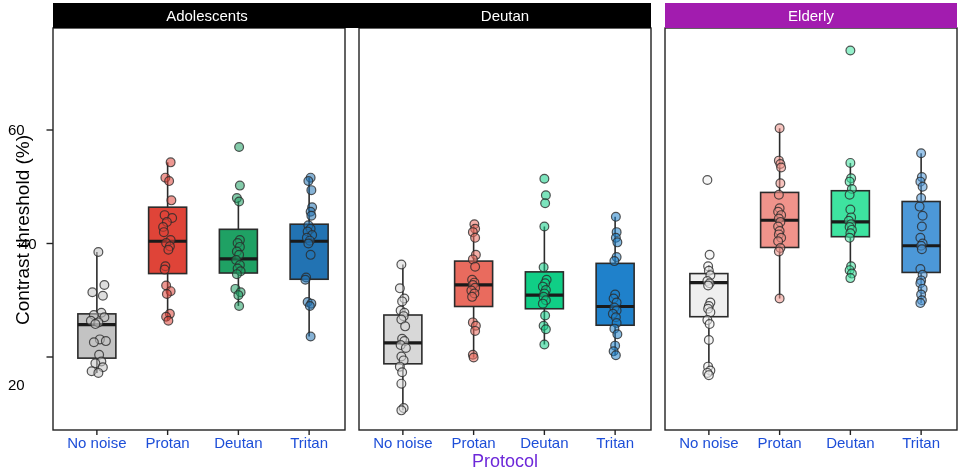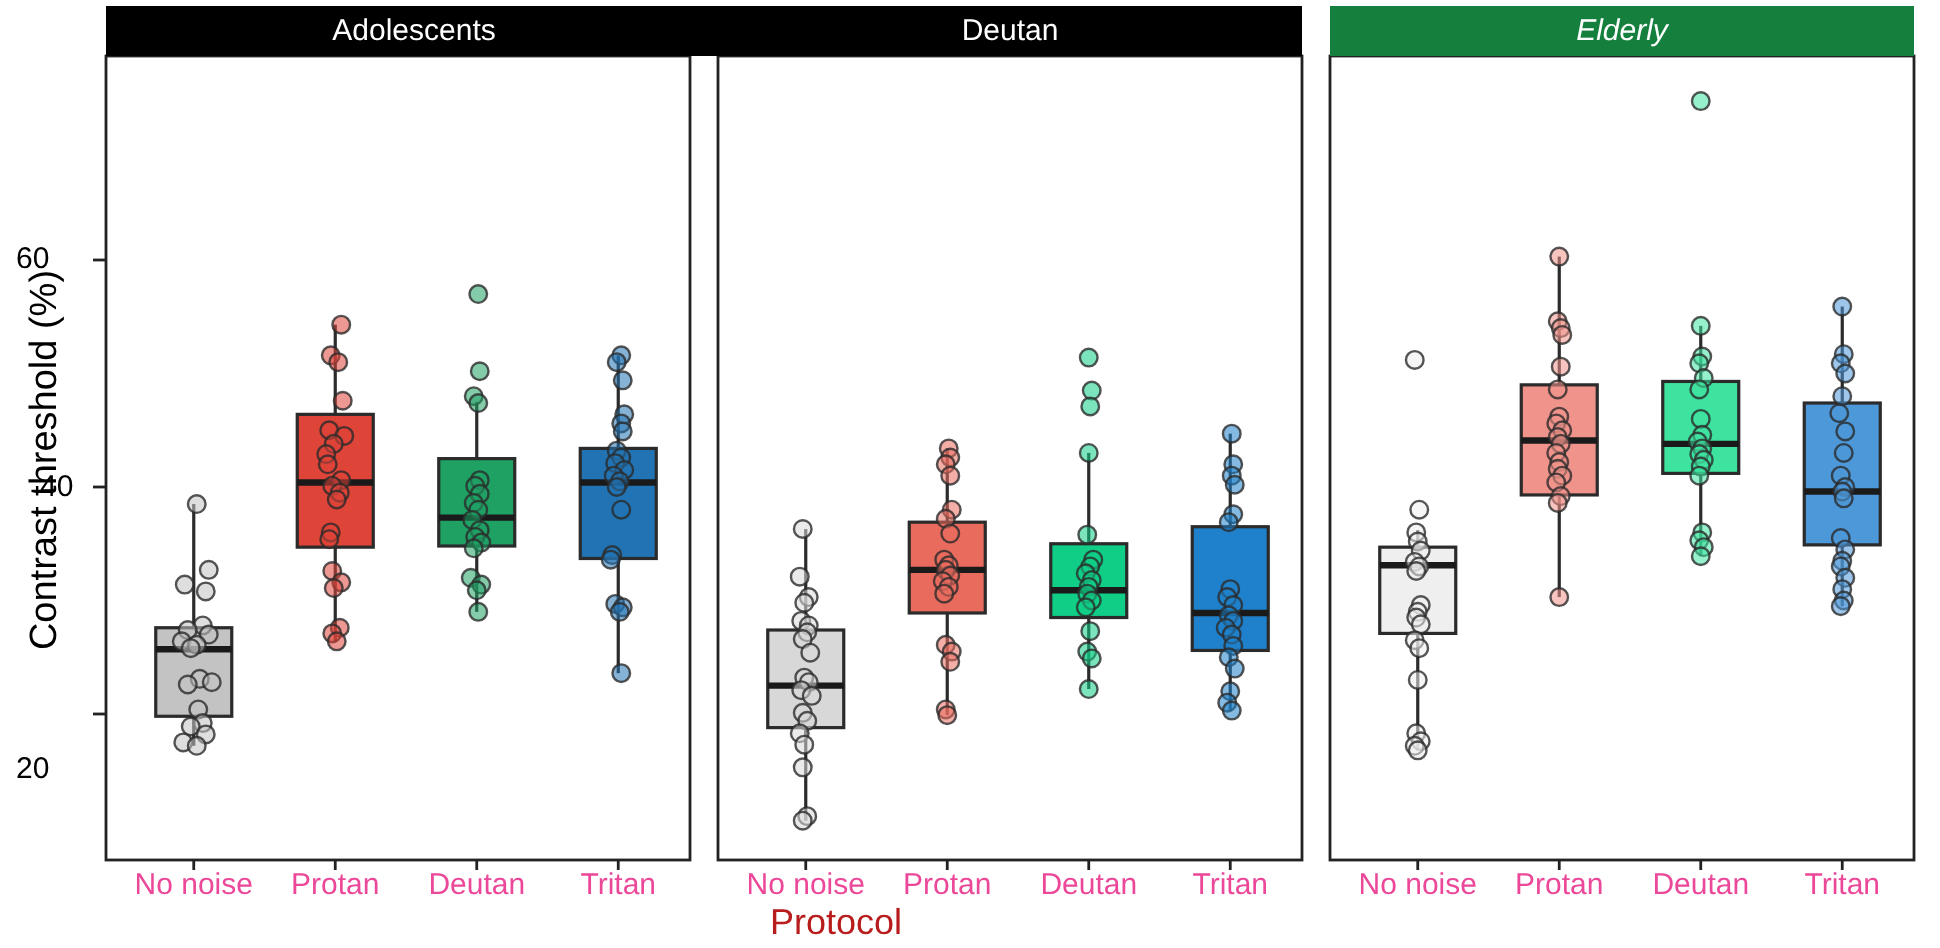--- a/index.html
+++ b/index.html
@@ -14,37 +14,38 @@
     position:absolute;
     left:-97px;top:219px;
     width:240px;text-align:center;
     transform:rotate(-90deg);
     font-size:19px;color:#000;
     white-space:nowrap;
   }
   .x-title{
     position:absolute;
     left:385px;top:451px;width:240px;
-    font-size:18px;color:#b91c1c;
+    text-align:center;
+    font-size:18px;color:#6d28d9;
   }
   .strip{
     position:absolute;
     background:#000;
     display:flex;align-items:center;justify-content:center;
   }
   .strip span{color:#fff;font-size:15px;}
   .ytick{
     position:absolute;
     width:34px;text-align:left;
     font-size:15px;color:#000;line-height:18px;
   }
   .xtick{
     position:absolute;
     width:80px;text-align:center;
-    font-size:15px;color:#ec4899;line-height:18px;
+    font-size:15px;color:#1d4ed8;line-height:18px;
   }
   svg{position:absolute;left:0;top:0;}
 </style>
 </head>
 <body>
 
 <div class="chart" id="chart">
   <svg id="plot" width="970" height="474">
       <line x1="46.5" y1="357" x2="53" y2="357" stroke="#222" stroke-width="1.4"></line>
       <line x1="46.5" y1="243.5" x2="53" y2="243.5" stroke="#222" stroke-width="1.4"></line>
@@ -354,20 +355,20 @@
     <div class="xtick" style="left: 127.625px; top: 434px;">Protan</div>
     <div class="xtick" style="left: 198.375px; top: 434px;">Deutan</div>
     <div class="xtick" style="left: 269.125px; top: 434px;">Tritan</div>
     <div class="strip" style="left: 359px; top: 3px; width: 292px; height: 25px; background: rgb(0, 0, 0);">
       <span style="color: rgb(255, 255, 255);">Deutan</span>
     </div>
     <div class="xtick" style="left: 362.875px; top: 434px;">No noise</div>
     <div class="xtick" style="left: 433.625px; top: 434px;">Protan</div>
     <div class="xtick" style="left: 504.375px; top: 434px;">Deutan</div>
     <div class="xtick" style="left: 575.125px; top: 434px;">Tritan</div>
-    <div class="strip" style="left: 665px; top: 3px; width: 292px; height: 25px; background: #15803d; font-style: italic;">
+    <div class="strip" style="left: 665px; top: 3px; width: 292px; height: 25px; background: #a21caf;">
       <span style="color: rgb(255, 255, 255);">Elderly</span>
     </div>
     <div class="xtick" style="left: 668.875px; top: 434px;">No noise</div>
     <div class="xtick" style="left: 739.625px; top: 434px;">Protan</div>
     <div class="xtick" style="left: 810.375px; top: 434px;">Deutan</div>
     <div class="xtick" style="left: 881.125px; top: 434px;">Tritan</div>
   </div>
 
 </body></html>

